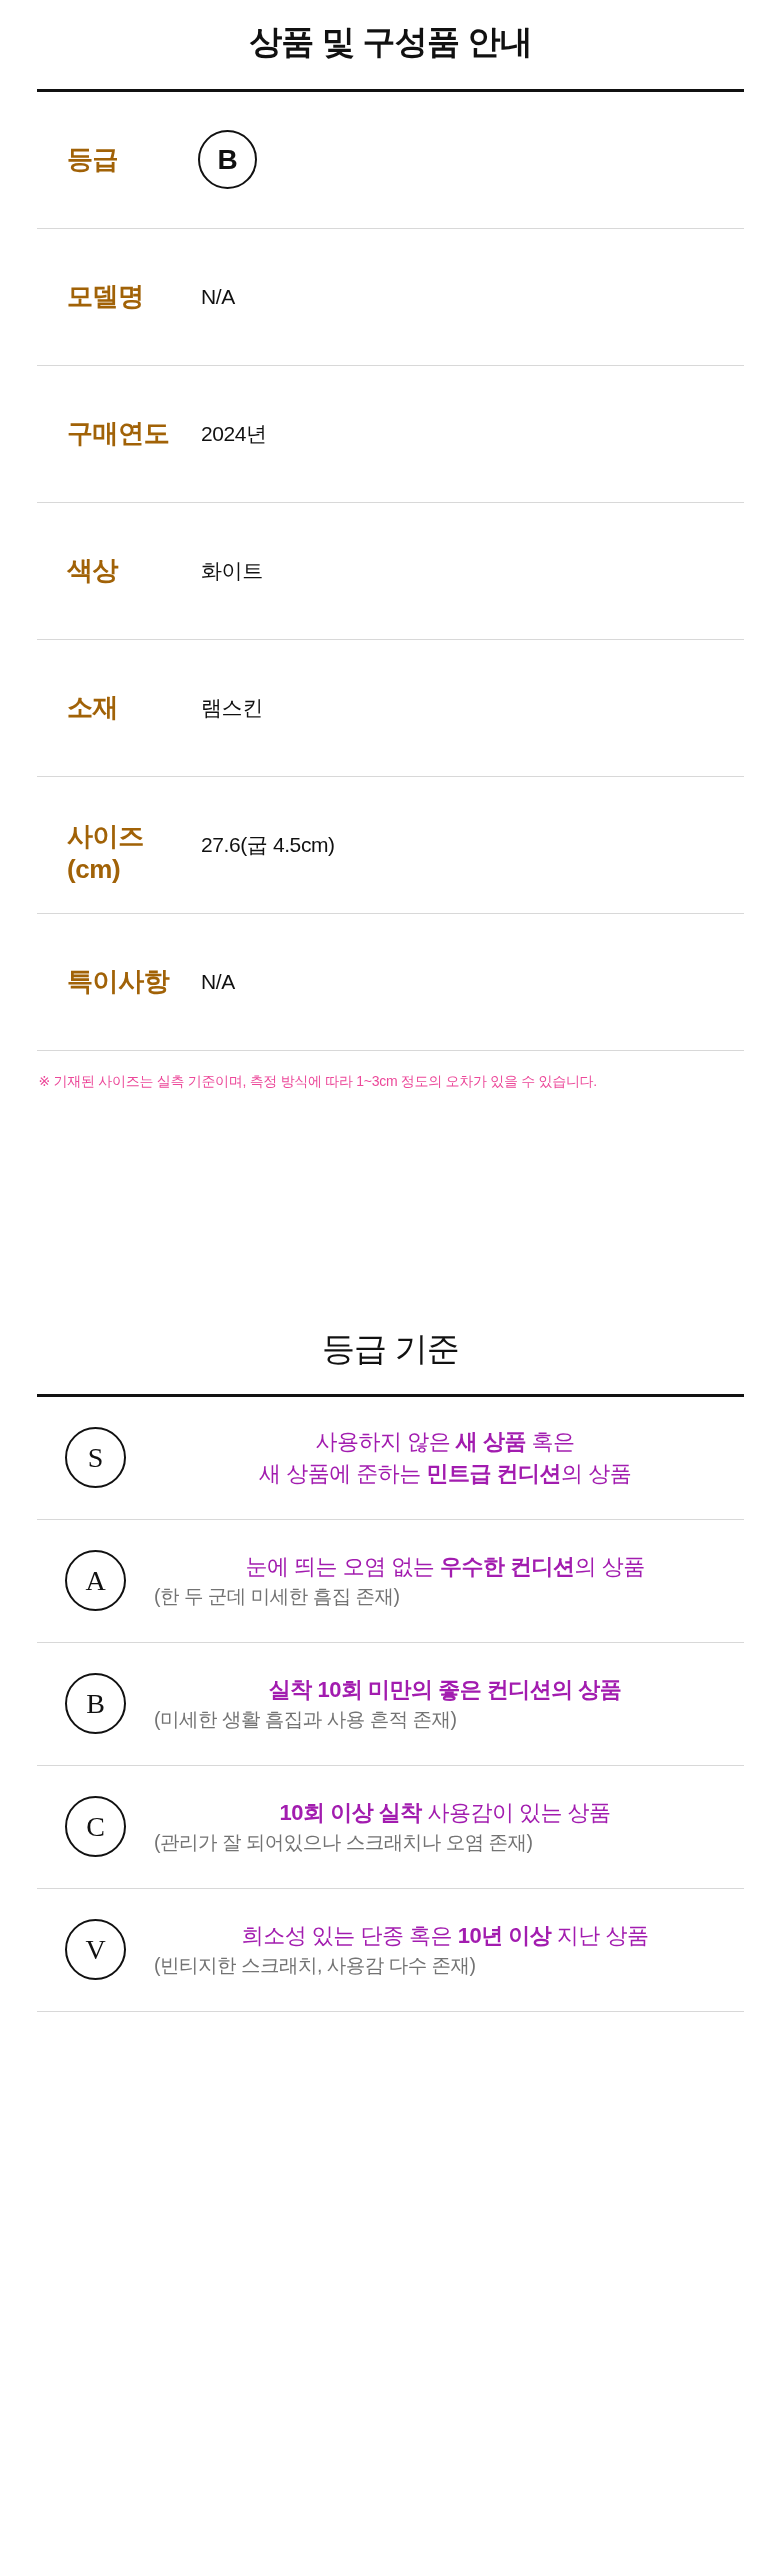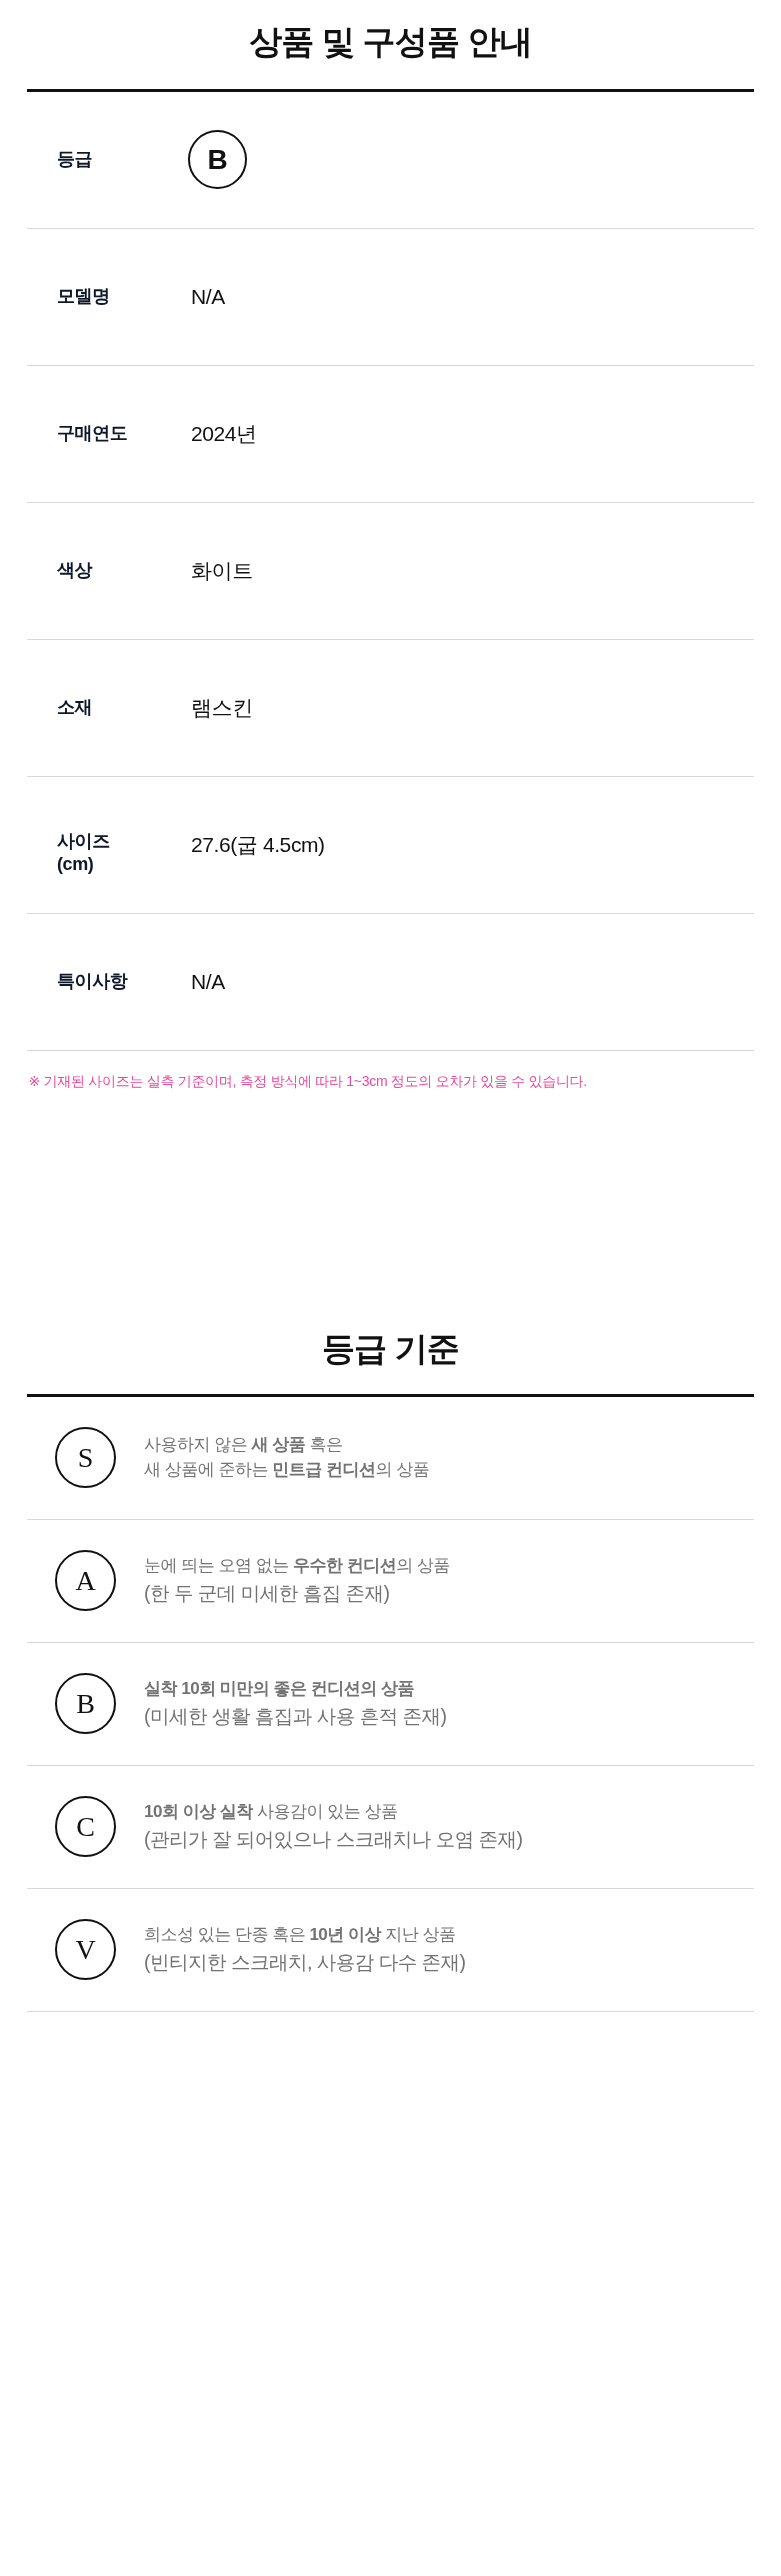--- a/index.html
+++ b/index.html
@@ -12,21 +12,21 @@
     width: 781px;
     min-height: 2576px;
     font-family: "Liberation Sans", "DejaVu Sans", sans-serif;
     color: #111111;
     -webkit-font-smoothing: antialiased;
   }
 
   .page {
     width: 781px;
     margin: 0 auto;
-    padding: 0 27px;
+    padding: 0 37px;
   }
 
   
   .section-title {
     text-align: center;
     font-size: 33px;
     font-weight: 700;
     letter-spacing: -0.8px;
     padding-top: 20.3px;
     padding-bottom: 23.4px;
@@ -44,23 +44,23 @@
     border-bottom: 0.8px solid #d8d8d8;
     min-height: 137px;
   }
   .spec-row.last {
     border-bottom: 0.8px solid #d8d8d8;
   }
 
   .spec-label {
     width: 164px;
     flex: 0 0 164px;
-    font-size: 18px;
-    font-weight: 700;
-    color: #0f172a;
+    font-size: 26px;
+    font-weight: 700;
+    color: #a16207;
     letter-spacing: -0.4px;
     line-height: 1.25;
     padding-left: 30px;
   }
   .spec-value {
     flex: 1 1 auto;
     font-size: 21px;
     font-weight: 400;
     color: #111;
     letter-spacing: -0.4px;
@@ -91,21 +91,21 @@
     padding-right: 0;
   }
 
   
   .section2 {
     padding-top: 234px;
   }
   .section-title2 {
     text-align: center;
     font-size: 33px;
-    font-weight: 700;
+    font-weight: 400;
     letter-spacing: -0.8px;
     padding-bottom: 22px;
     color: #111;
   }
 
   .grade-table {
     border-top: 3.1px solid #111;
   }
 
   .grade-row {
@@ -135,24 +135,25 @@
     font-weight: 500;
     color: #111;
     font-family: "Liberation Serif", "DejaVu Serif", serif;
   }
 
   .grade-desc {
     flex: 1 1 auto;
     padding-right: 7.8px;
   }
   .grade-line {
-    font-size: 17px;
+    font-size: 22px;
     letter-spacing: -0.5px;
     line-height: 1.45;
-    color: #737373;
+    color: #a21caf;
+    text-align: center;
   }
   .grade-line .strong {
     font-weight: 700;
   }
   .grade-sub {
     font-size: 19.5px;
     letter-spacing: -0.5px;
     line-height: 1.45;
     color: #737373;
   }

